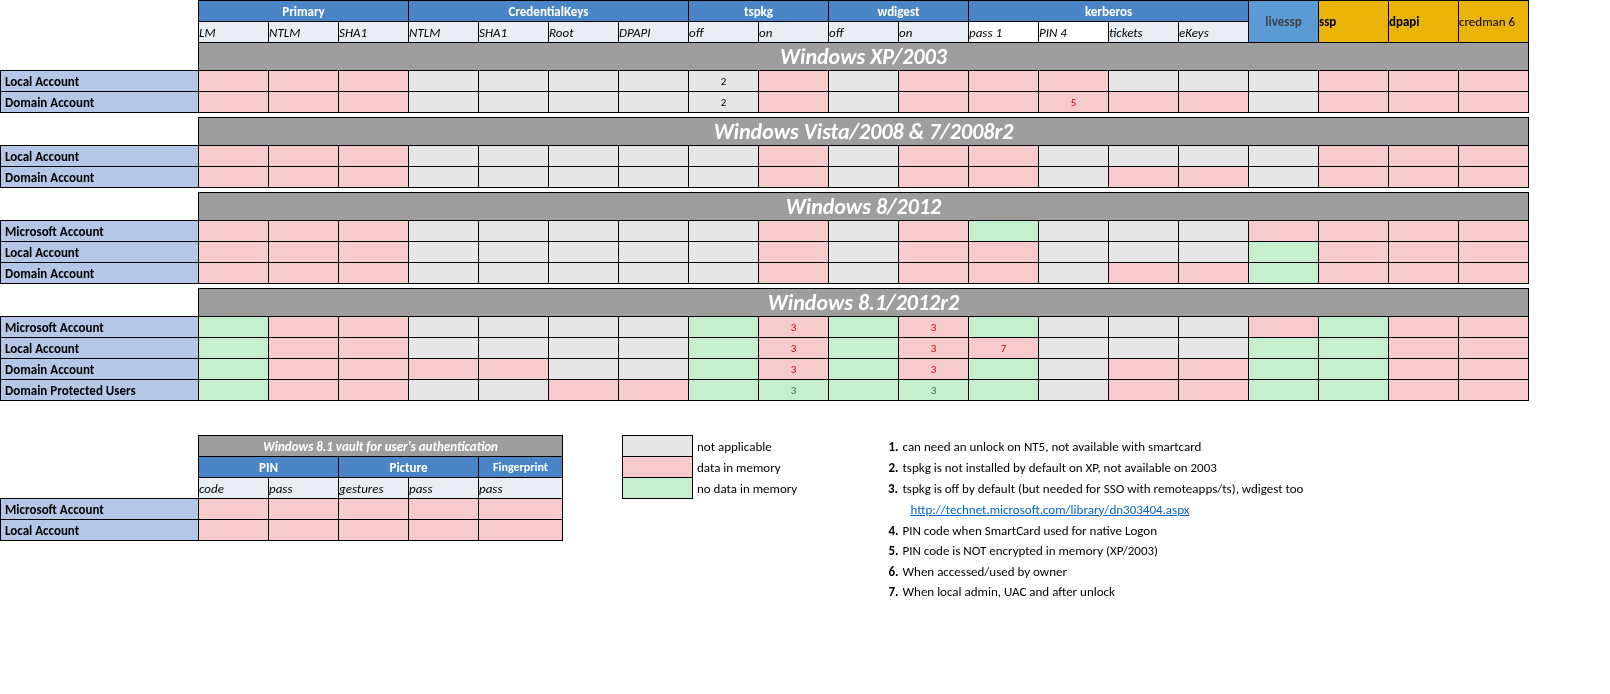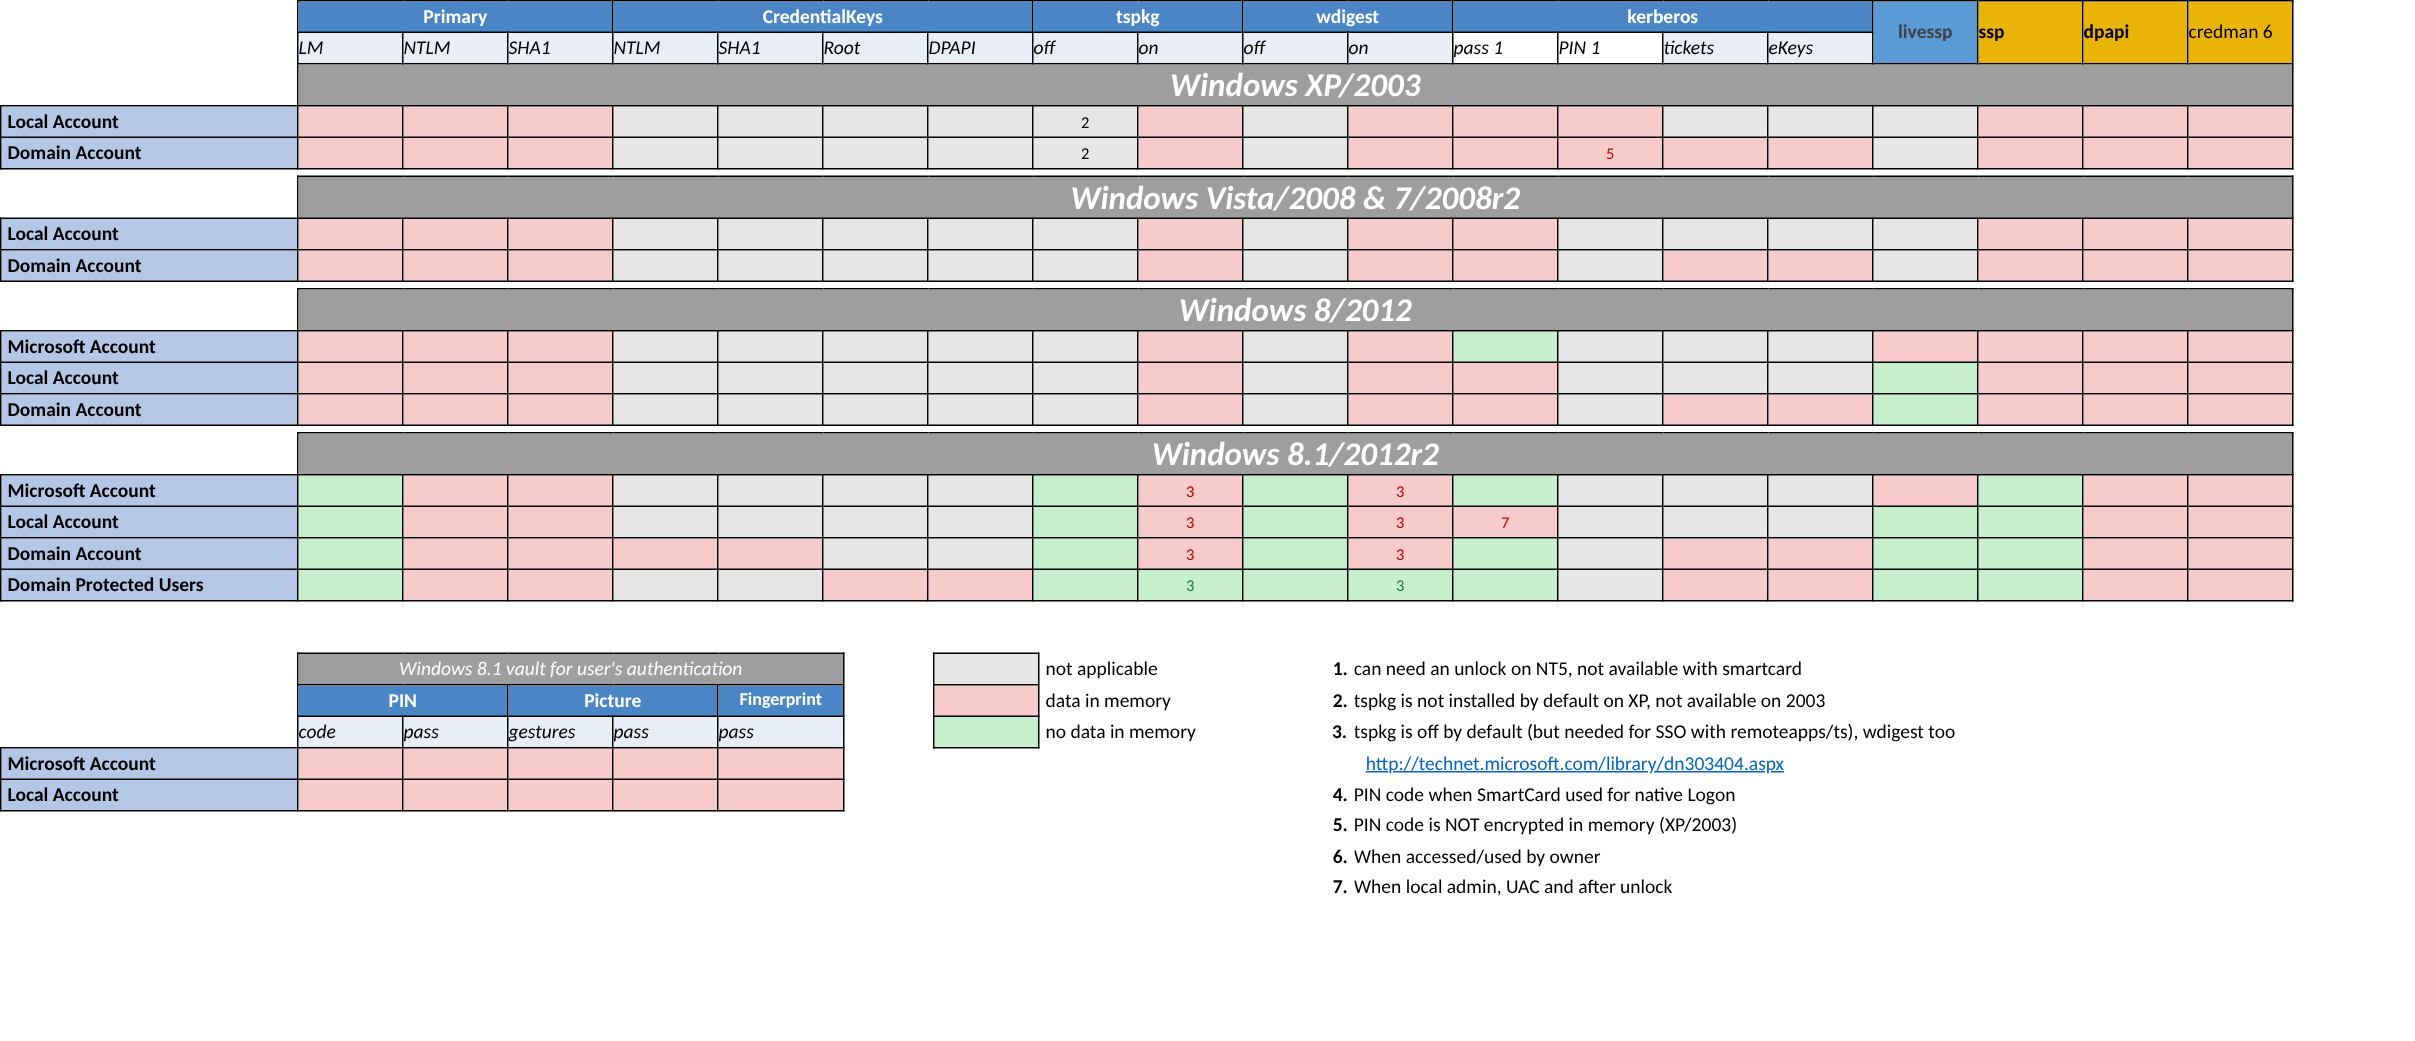--- a/index.html
+++ b/index.html
@@ -14,21 +14,21 @@
   .rowlbl { background:#b4c7e7; font-weight:700; padding-left:4px; }
   .pink { background:#f7cbcb; }
   .green { background:#c6efce; }
   .grey { background:#e6e6e6; }
   .note-num { text-align:center; font-size:11px; }
   .red { color:#c00000; }
   .grn { color:#227447; }
   .legend-lbl { padding-left:4px; }
   .notesnum { text-align:right; font-weight:700; padding-right:4px; }
   a { color:#0563c1; text-decoration:underline; }
-  .vault-title { background:#9e9e9e; color:#fff; font-weight:400; font-style:italic; text-align:center; }
+  .vault-title { background:#9e9e9e; color:#fff; font-weight:700; font-style:italic; text-align:center; }
   .w-rowlbl { width:198px; }
   .w-col { width:70px; }
   .spacer-row td { height:4px; border:none; }
 </style>
 </head>
 <body>
 
 <table>
 <colgroup>
   <col class="w-rowlbl">
@@ -74,21 +74,21 @@
   <td class="b hdr-sub">SHA1</td>
   <td class="b hdr-sub">NTLM</td>
   <td class="b hdr-sub">SHA1</td>
   <td class="b hdr-sub">Root</td>
   <td class="b hdr-sub">DPAPI</td>
   <td class="b hdr-sub">off</td>
   <td class="b hdr-sub">on</td>
   <td class="b hdr-sub">off</td>
   <td class="b hdr-sub">on</td>
   <td class="b hdr-sub" style="background:#fff">pass 1</td>
-  <td class="b hdr-sub" style="background:#fff">PIN 1</td>
+  <td class="b hdr-sub" style="background:#fff">PIN 4</td>
   <td class="b hdr-sub">tickets</td>
   <td class="b hdr-sub">eKeys</td>
 </tr>
 
 </tbody>
     <tbody id="sections-body">
       <tr>
         <td></td>
         <td colspan="19" class="b section">Windows XP/2003</td>
       </tr>

